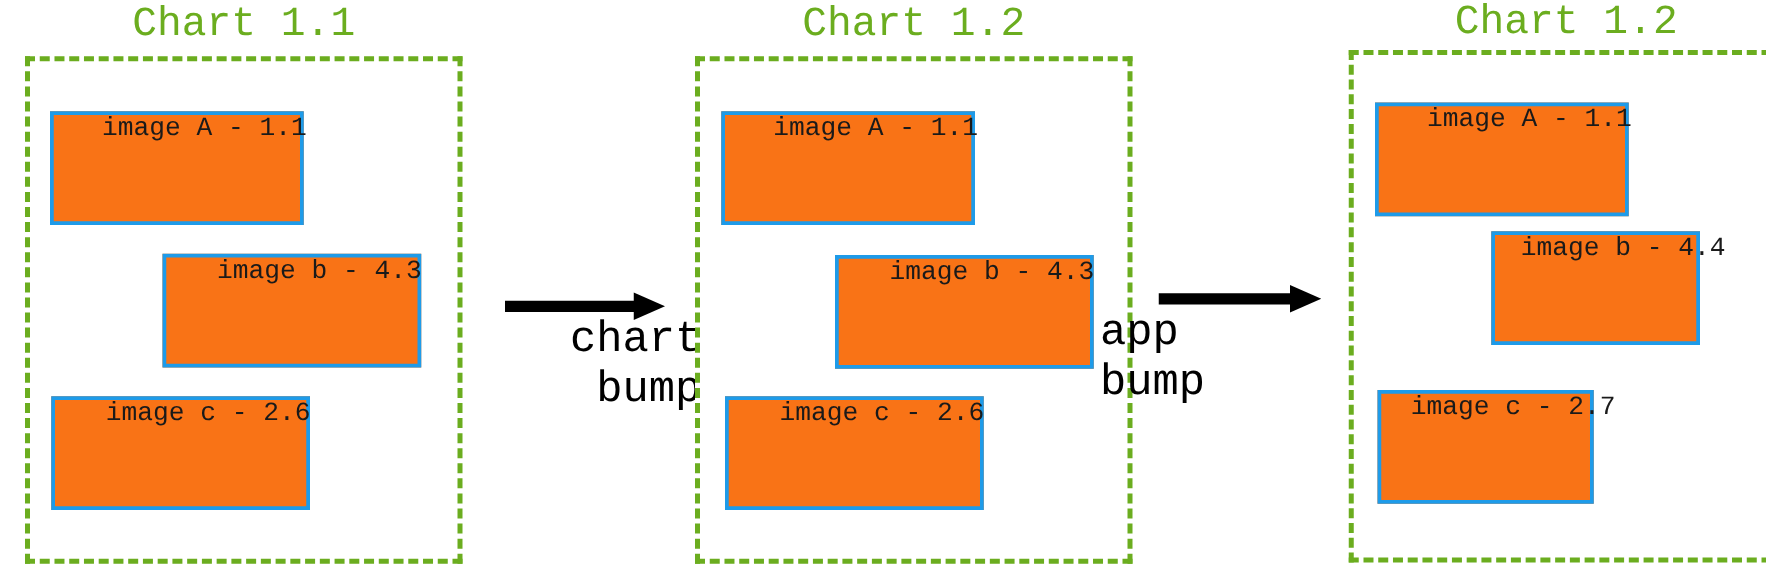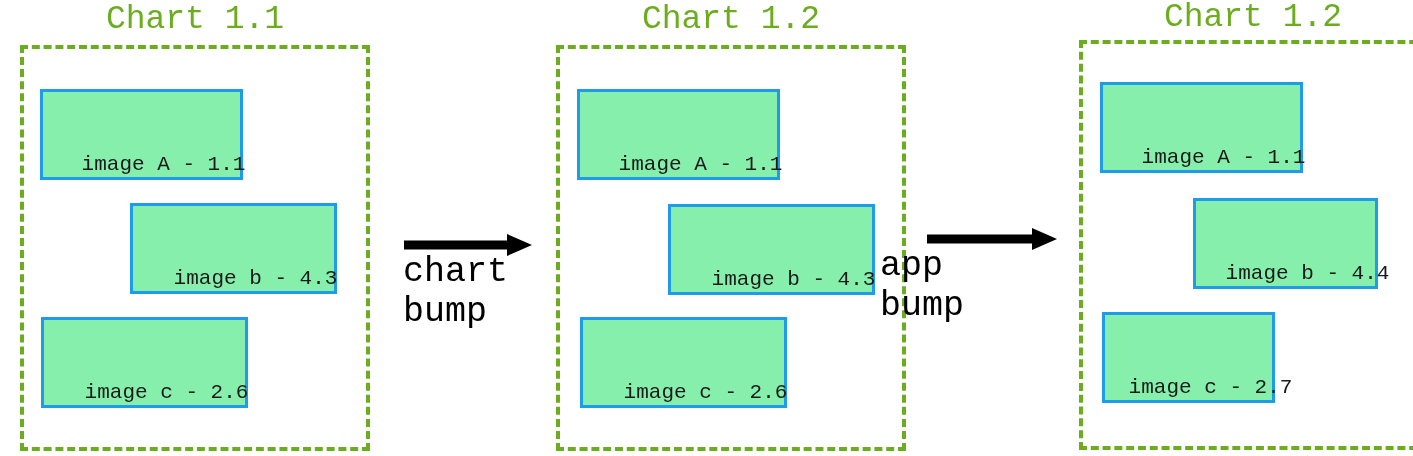--- a/index.html
+++ b/index.html
@@ -35,23 +35,23 @@
     box-sizing: border-box;
     border: 4px dashed #6BAD1F;
     background: #ffffff;
   }
 
   
   .image-box {
     position: absolute;
     box-sizing: border-box;
     border: 3px solid #1E9BE9;
-    background: #86efac;
+    background: #f97316;
     display: flex;
-    align-items: flex-end;
+    align-items: flex-start;
     justify-content: center;
     padding-left: 44px;
   }
   .image-box-label {
     font-size: 21px;
     color: #1a1a1a;
     white-space: nowrap;
     line-height: 24px;
   }
 
@@ -91,21 +91,21 @@
   <div class="image-box" style="left:23px; top:317px; width:207px; height:91px;">
     <span class="image-box-label">image c - 2.6</span>
   </div>
 
   <div class="arrow" style="left:385px; top:230px; width:130px;">
     <svg width="130" height="30" viewBox="0 0 130 30" xmlns="http://www.w3.org/2000/svg">
       <line x1="1" y1="15" x2="108" y2="15" stroke="#000000" stroke-width="9"></line>
       <polygon points="104,4 129,15 104,26" fill="#000000"></polygon>
     </svg>
   </div>
-  <div class="arrow-label" style="left:385px; top:252px; width:140px;">chart
+  <div class="arrow-label" style="left:403px; top:252px; width:140px;text-align:right;">chart
 bump</div>
 
   <div class="panel-title" style="left:538px; top:2px; width:350px;">Chart 1.2</div>
 
   <div class="chart-box" style="left:538px; top:45px; width:350px; height:406px;"></div>
 
   <div class="image-box" style="left:559px; top:89px; width:203px; height:91px;">
     <span class="image-box-label">image A - 1.1</span>
   </div>
 
@@ -127,21 +127,21 @@
 bump</div>
 
   <div class="panel-title" style="left:1060px; top:0px; width:350px;">Chart 1.2</div>
 
   <div class="chart-box" style="left:1061px; top:40px; width:350px; height:410px;"></div>
 
   <div class="image-box" style="left:1082px; top:82px; width:203px; height:91px;">
     <span class="image-box-label">image A - 1.1</span>
   </div>
 
-  <div class="image-box" style="left:1175px; top:198px; width:185px; height:91px;">
+  <div class="image-box" style="left:1175px; top:185px; width:167px; height:91px;">
     <span class="image-box-label">image b - 4.4</span>
   </div>
 
   <div class="image-box" style="left:1084px; top:312px; width:173px; height:91px;">
     <span class="image-box-label">image c - 2.7</span>
   </div>
 
 </div>
 
 </body></html>

